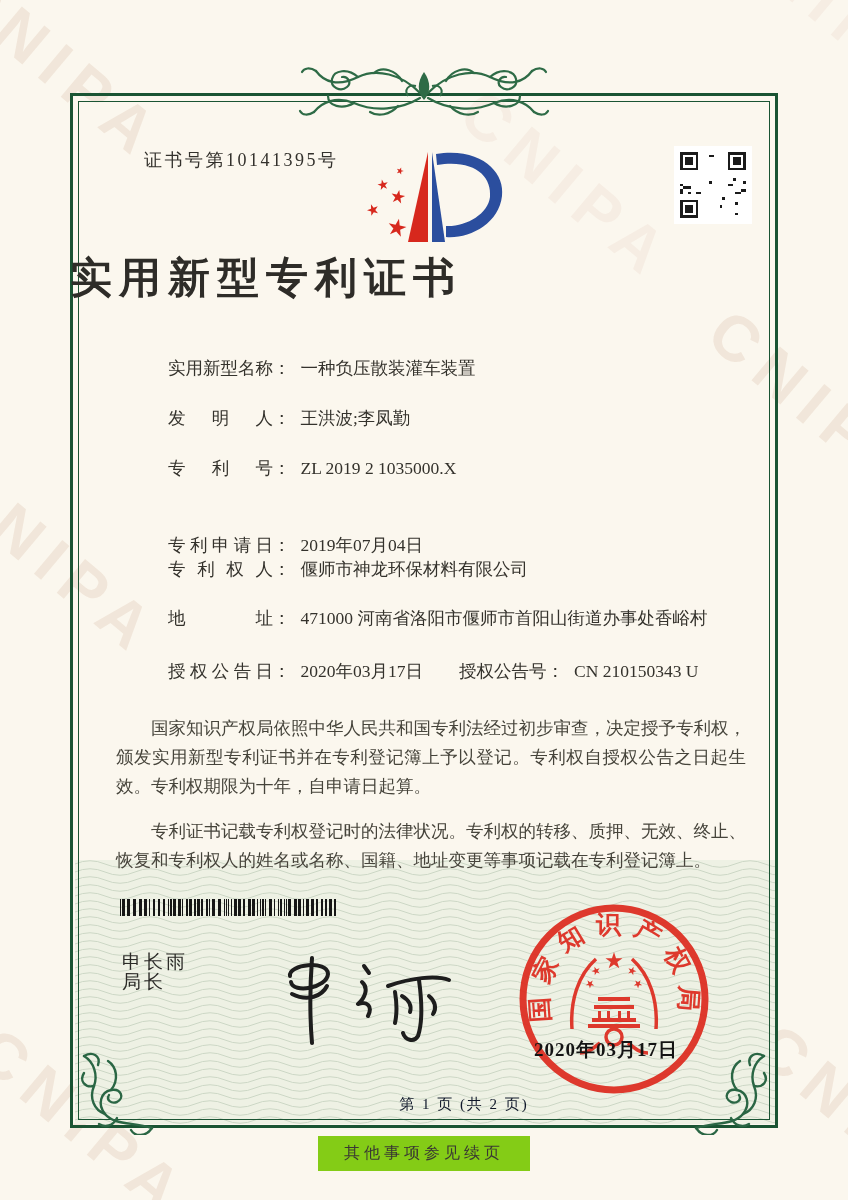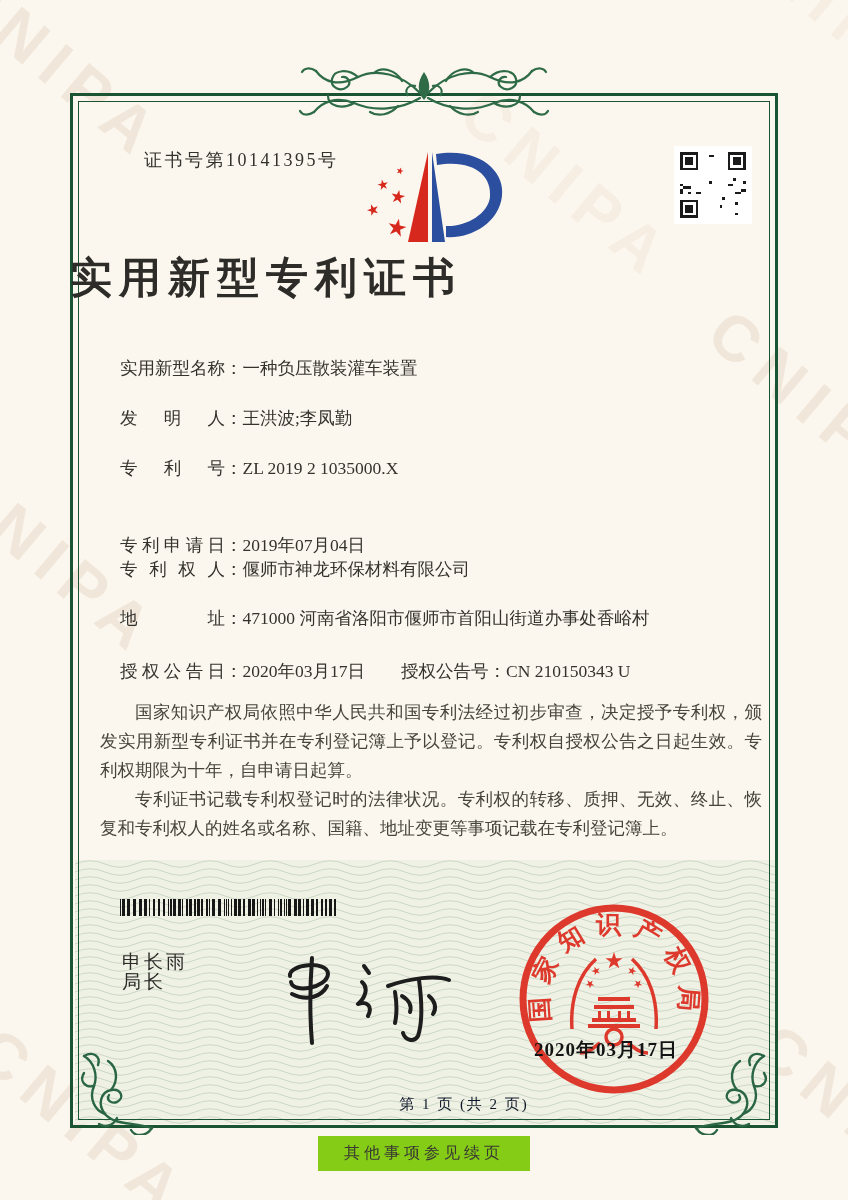--- a/index.html
+++ b/index.html
@@ -43,30 +43,31 @@
   }
   
   .field-row{
     position:absolute;left:120px;font-size:17.5px;color:#34322c;
     white-space:nowrap;z-index:3;
   }
   .flabel{
     display:inline-block;width:105px;
     text-align:justify;text-align-last:justify;-moz-text-align-last:justify;
     text-justify:inter-character;
+    margin-left:48px;
   }
   .fcolon{display:inline-block;}
-  .fvalue{text-align:right;}
+  .fvalue{margin-left:10px;text-align:right;}
   .pair2{margin-left:36px;}
   
   .paras{
     position:absolute;left:100px;top:698px;width:662px;z-index:3;
     font-size:17.5px;line-height:29px;color:#46443b;text-align:justify;
   }
-  .paras p{margin:0;text-indent:2em;}
+  .paras p{margin:16px;text-indent:2em;}
   
   .barcode{left:120px;top:899px;z-index:3;}
   .director-title{left:122px;top:969px;font-size:19px;letter-spacing:3px;color:#2b2a27;z-index:3;}
   .director-name{left:122px;top:949px;font-size:19px;letter-spacing:3px;color:#2b2a27;z-index:3;}
   .sig{left:252px;top:944px;z-index:4;}
   .seal{left:512px;top:901px;z-index:4;}
   .seal-date{
     left:516px;top:1037px;width:180px;text-align:center;z-index:5;
     font-size:19px;font-weight:bold;color:#141414;letter-spacing:1px;
   }

